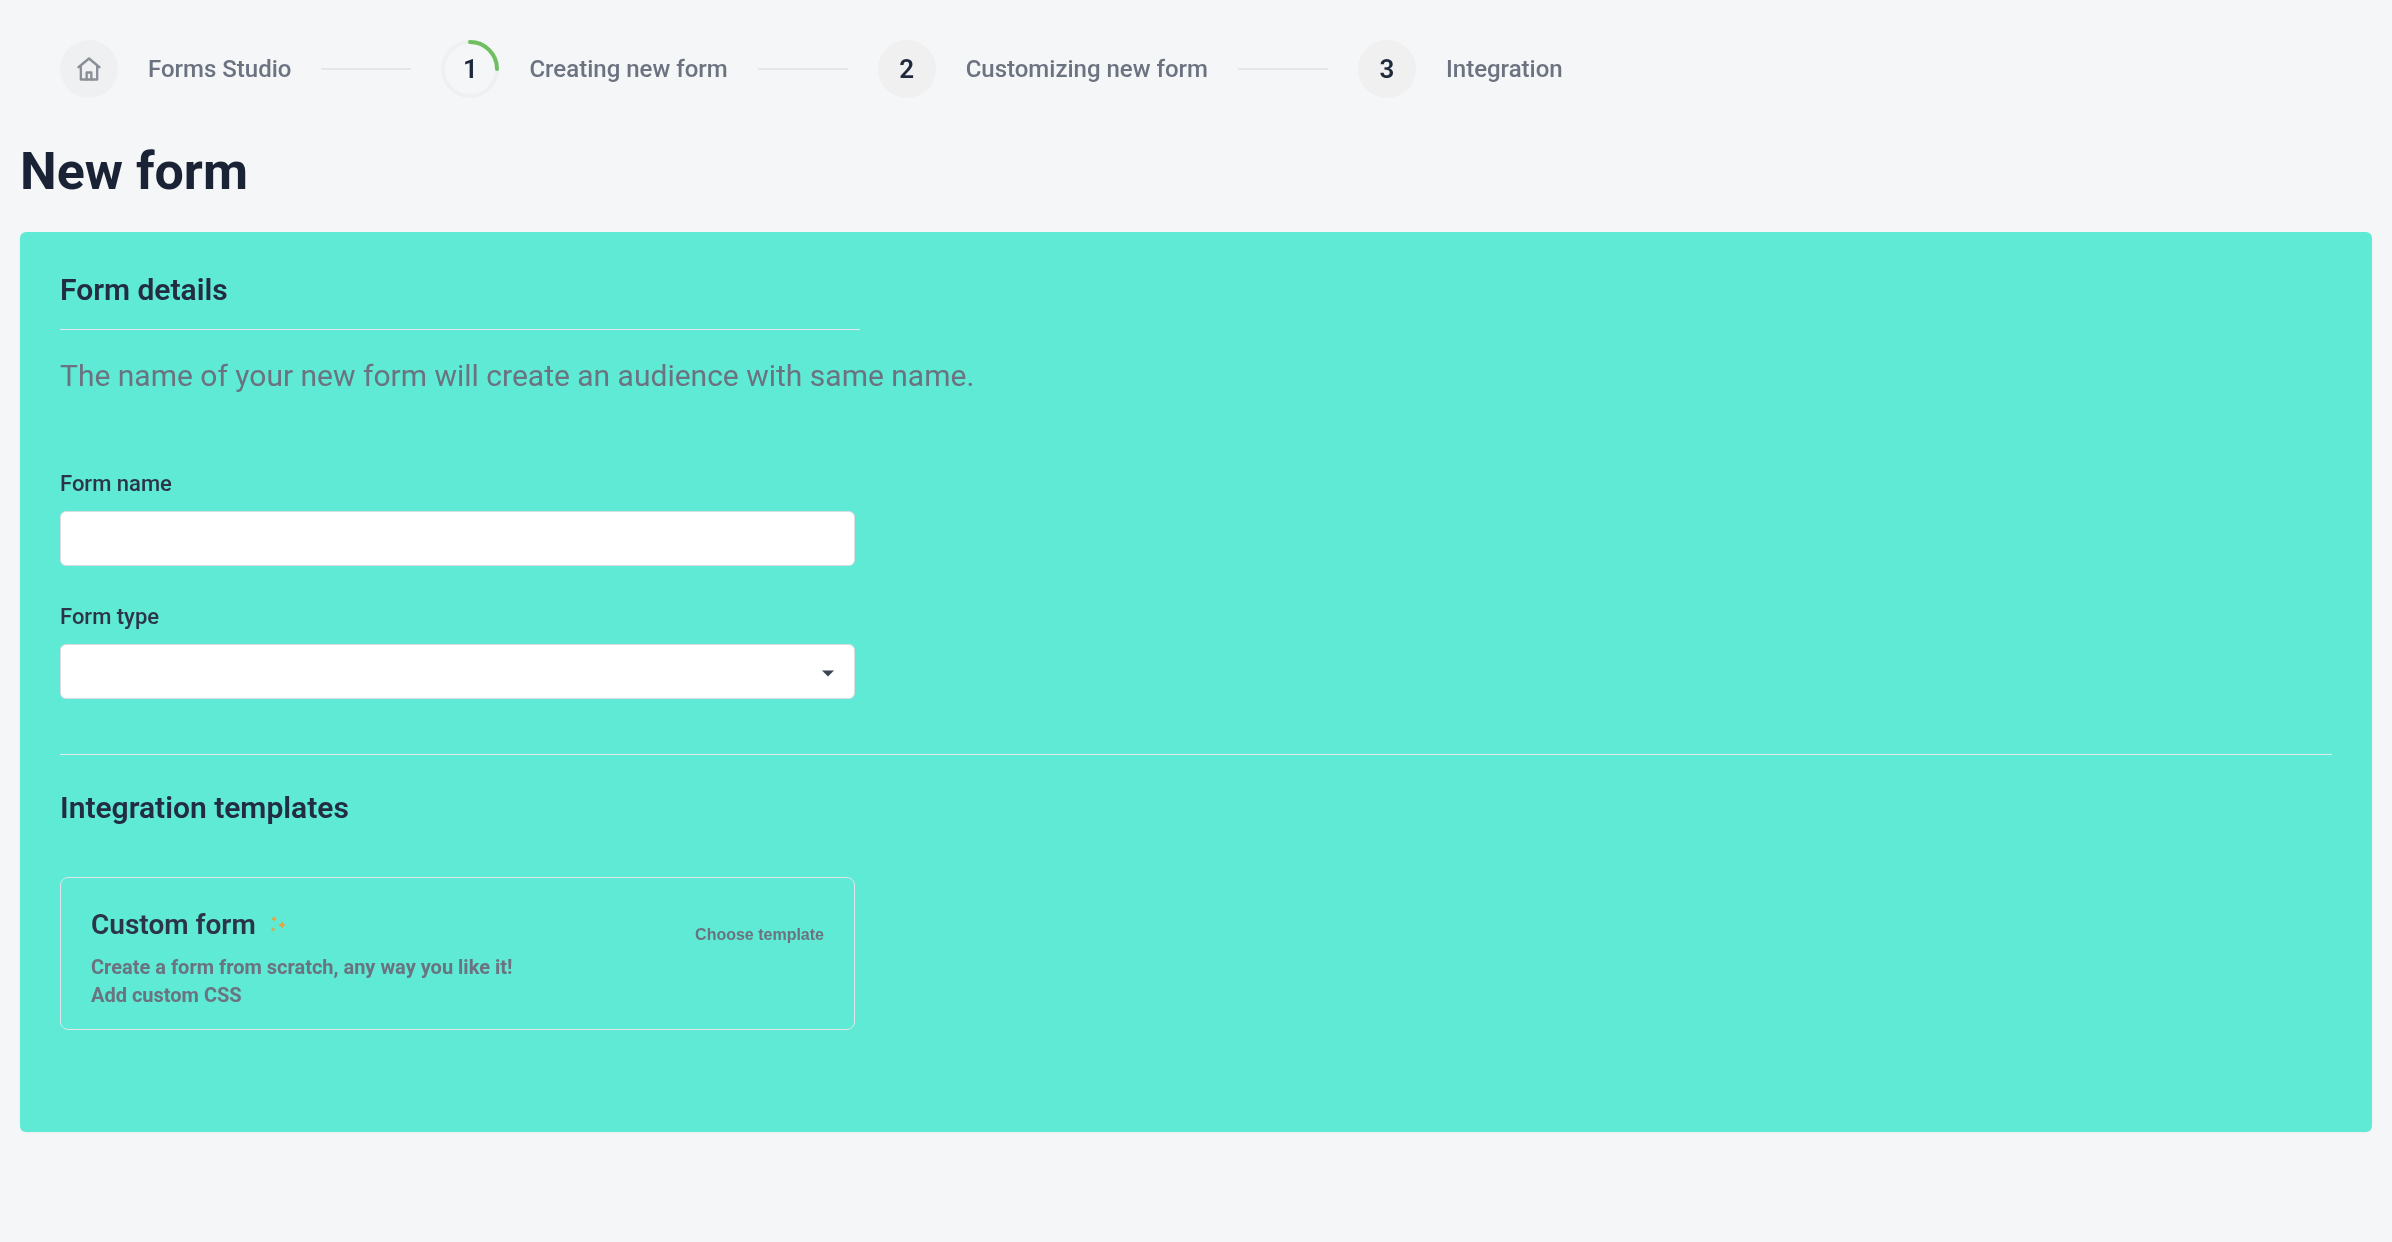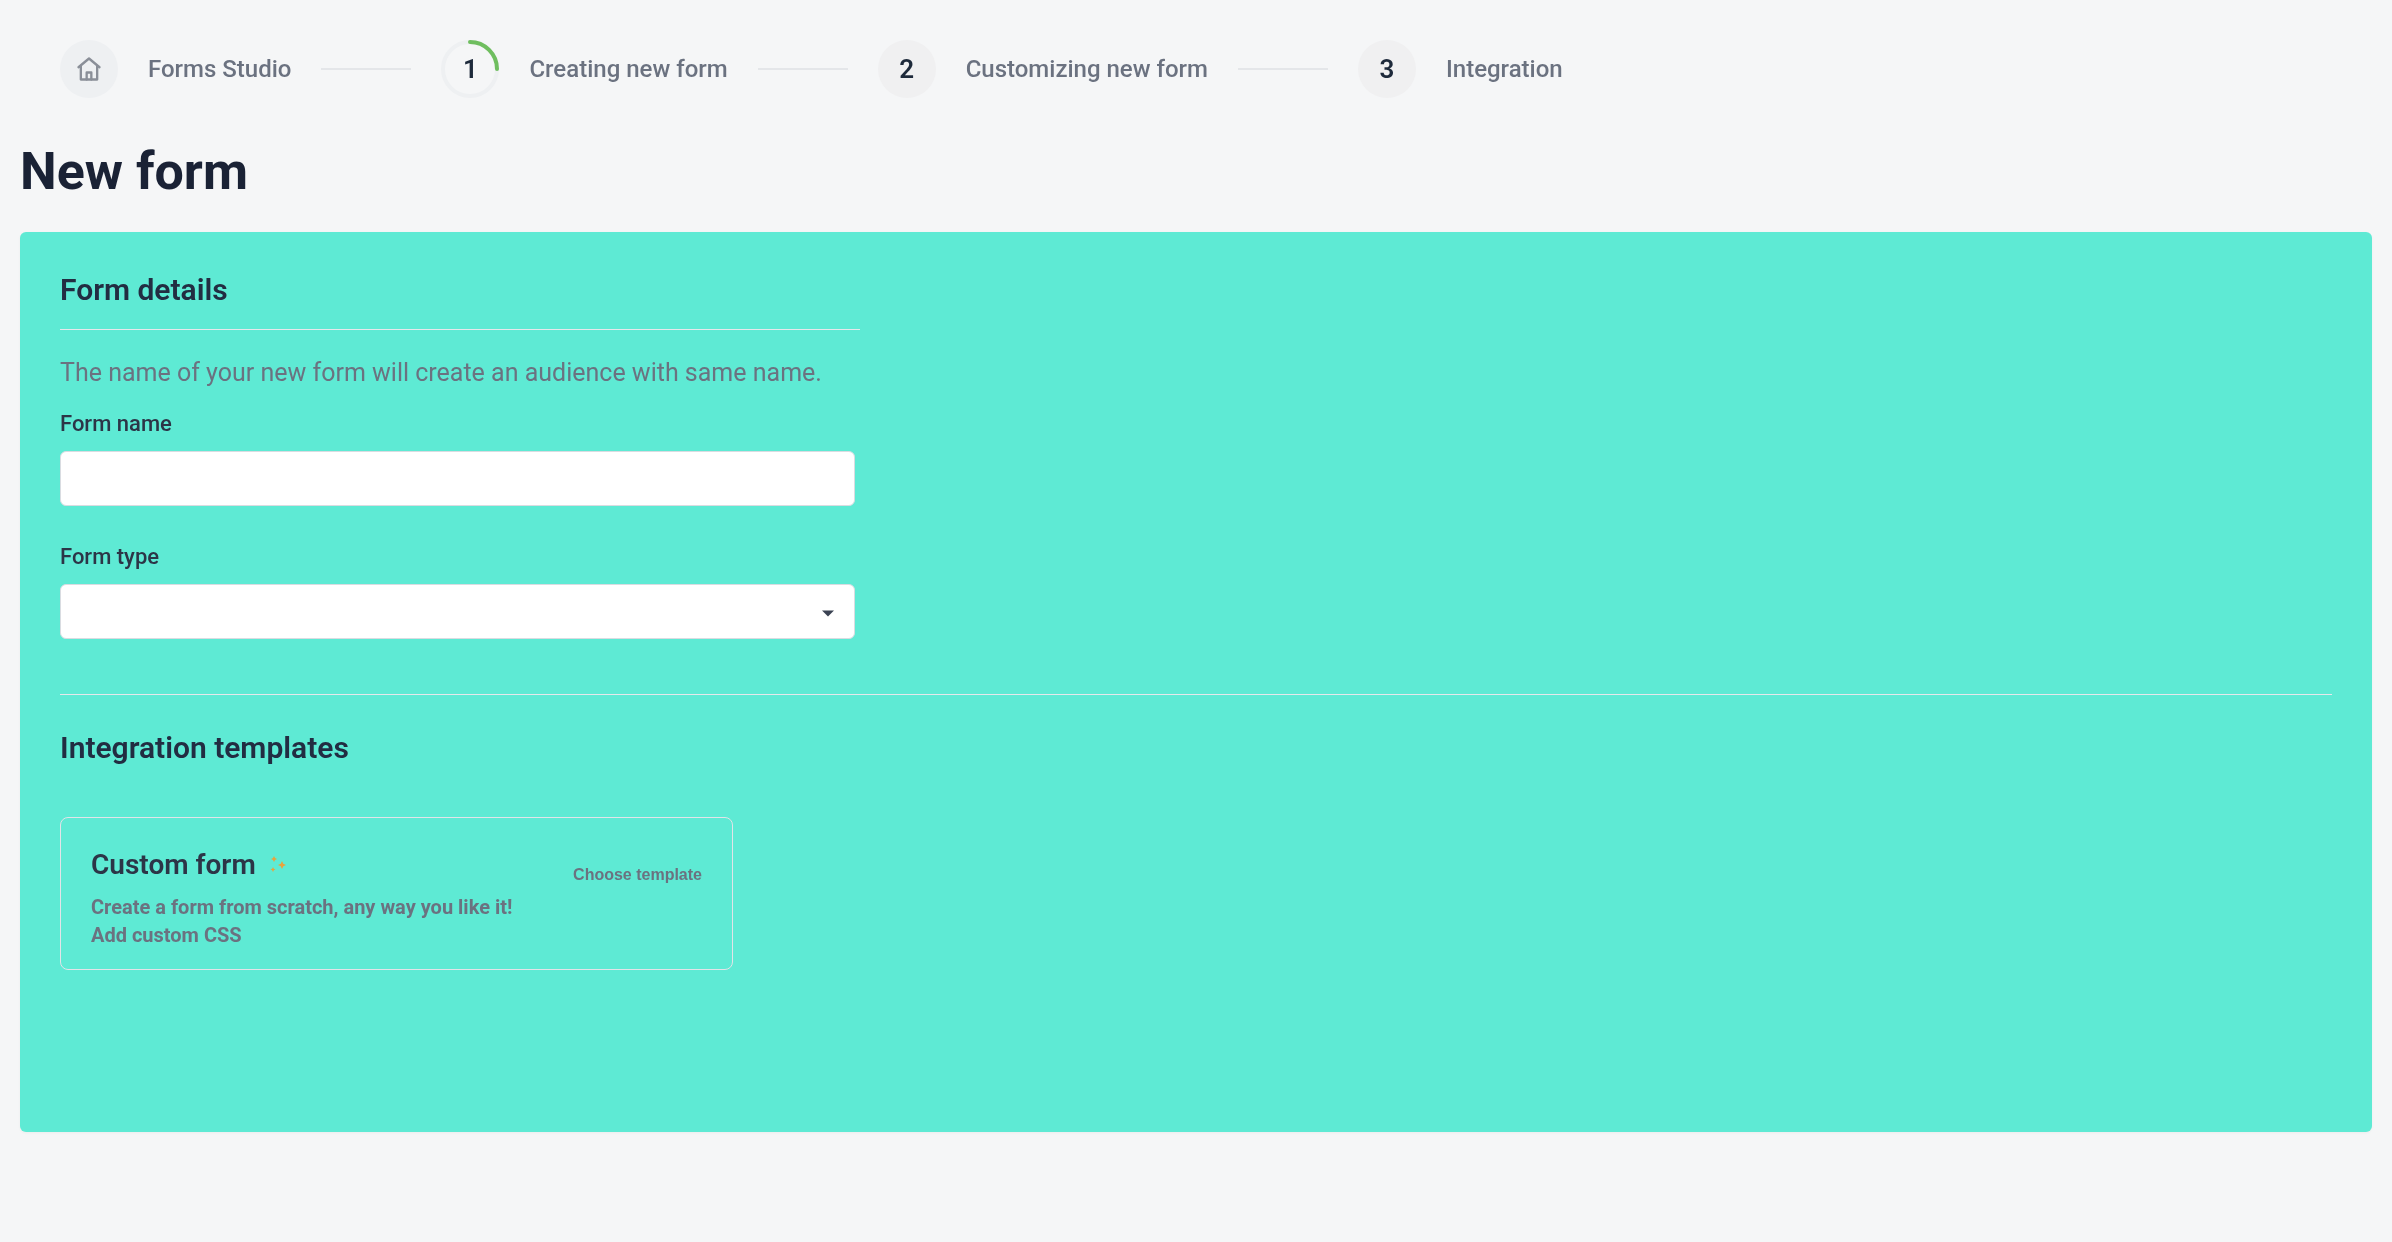--- a/index.html
+++ b/index.html
@@ -94,23 +94,23 @@
       width: 800px;
       margin-bottom: 28px;
     }
     .section-divider-full {
       height: 1px;
       background: #e6e8eb;
       width: 100%;
       margin: 55px 0 35px 0;
     }
     .section-description {
-      font-size: 25px;
-      color: #6b7280;
-      margin-bottom: 24px;
+      font-size: 30px;
+      color: #6b7280;
+      margin-bottom: 78px;
     }
     .field-label {
       font-size: 22px;
       color: #2c3547;
       font-weight: 500;
       margin-bottom: 15px;
       display: block;
     }
     .text-input {
       width: 795px;
@@ -142,21 +142,21 @@
     }
     .select-caret {
       position: absolute;
       right: 20px;
       top: 50%;
       transform: translateY(-50%);
       pointer-events: none;
     }
     
     .template-card {
-      width: 673px;
+      width: 795px;
       border: 1px solid #e2e4e8;
       border-radius: 8px;
       padding: 30px 30px 20px 30px;
       display: flex;
       align-items: flex-start;
     }
     .template-left {
       flex: 1;
       padding-right: 20px;
     }

